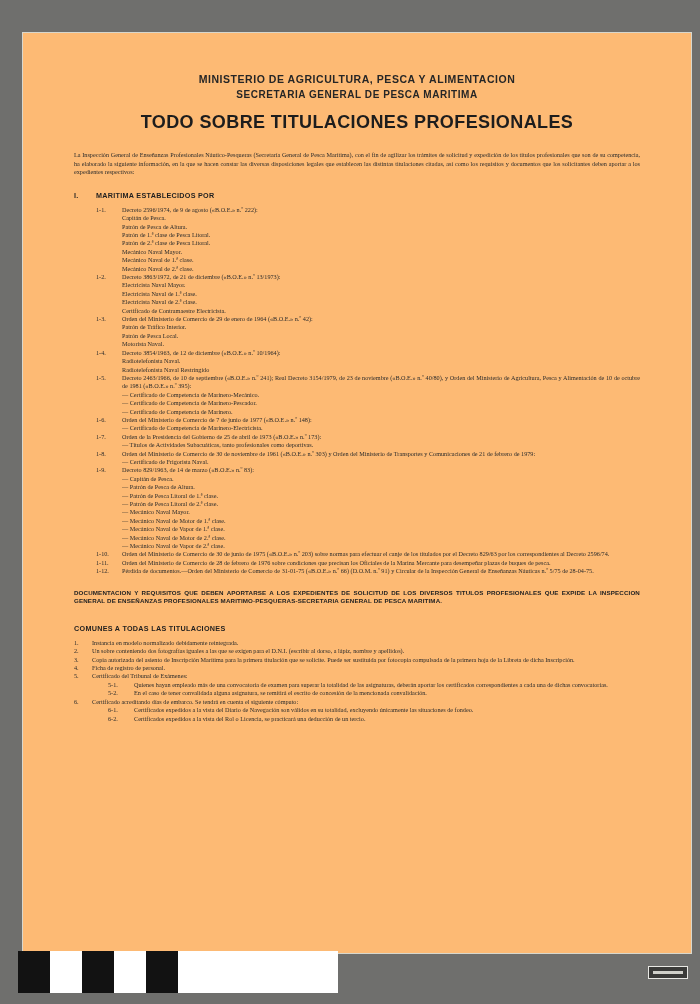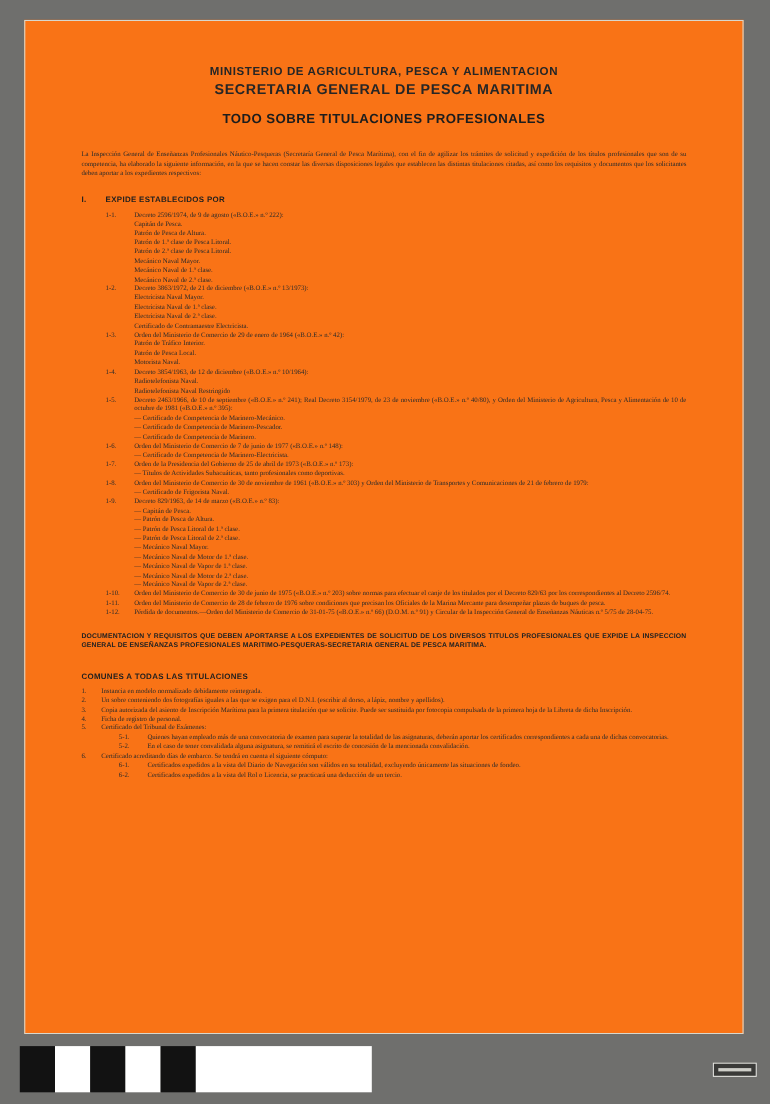--- a/index.html
+++ b/index.html
@@ -4,42 +4,43 @@
 <style>
   html,body{margin:0;padding:0;}
   body{
     width:700px;height:1004px;
     background:#6f6f6d;
     font-family:"Liberation Serif", serif;
     overflow:hidden;
   }
   .scan{position:relative;width:700px;height:1004px;}
   .paper{
-    position:absolute;left:22px;top:18px;
+    position:absolute;left:22px;top:32px;
     width:654px;height:922px;
-    background:#f97316;
+    background:#fdba74;
     box-shadow:0 0 0 1px #d8d7cd inset;
+    padding-left:16px;
   }
   .sheet{
     position:absolute;left:52px;top:40px;right:52px;
     color:#232323;
   }
   
   .hdr{text-align:center;}
   .hdr .l1,.hdr .l2,.hdr .l3{
     font-family:"Liberation Sans", sans-serif;
     font-weight:bold;letter-spacing:.55px;
     color:#262626;
   }
   .hdr .l1{font-size:10.5px;line-height:15px;}
-  .hdr .l2{font-size:13px;line-height:15px;}
+  .hdr .l2{font-size:10px;line-height:15px;}
   .hdr .l3{font-size:10.5px;line-height:15px;}
   .hdr .t1,.hdr .t2{
     font-family:"Liberation Sans", sans-serif;
-    font-weight:bold;font-size:12px;line-height:23px;
+    font-weight:bold;font-size:18px;line-height:23px;
     letter-spacing:.4px;color:#1d1d1d;
   }
   .hdr .t1{margin-top:9px;}
   
   .intro{
     margin-top:17px;
     font-size:6.2px;line-height:8.6px;
     text-align:justify;
     color:#2b2b2b;
   }
@@ -89,21 +90,21 @@
       <div class="hdr">
         <div class="l1">MINISTERIO DE AGRICULTURA, PESCA Y ALIMENTACION</div>
         <div class="l2">SECRETARIA GENERAL DE PESCA MARITIMA</div>
         <div class="t1">TODO SOBRE TITULACIONES PROFESIONALES</div>
       </div>
 
       <div class="intro">La Inspección General de Enseñanzas Profesionales Náutico-Pesqueras (Secretaría General de Pesca Marítima), con el fin de agilizar los trámites de solicitud y expedición de los títulos profesionales que son de su competencia, ha elaborado la siguiente información, en la que se hacen constar las diversas disposiciones legales que establecen las distintas titulaciones citadas, así como los requisitos y documentos que los solicitantes deben aportar a los expedientes respectivos:</div>
 
       <div class="sec-head">
         <div class="num sec-title">I.</div>
-        <div class="sec-title">EXPIDE ESTABLECIDOS POR</div>
+        <div class="sec-title">MARITIMA ESTABLECIDOS POR</div>
       </div>
 
       <div class="lvl1" id="section1-items">
           <div class="item g1">
             <div class="k">1-1.</div>
             <div class="v">Decreto 2596/1974, de 9 de agosto («B.O.E.» n.º 222):</div>
           </div>
           <div class="sub">Capitán de Pesca.</div>
           <div class="sub">Patrón de Pesca de Altura.</div>
           <div class="sub">Patrón de 1.ª clase de Pesca Litoral.</div>

